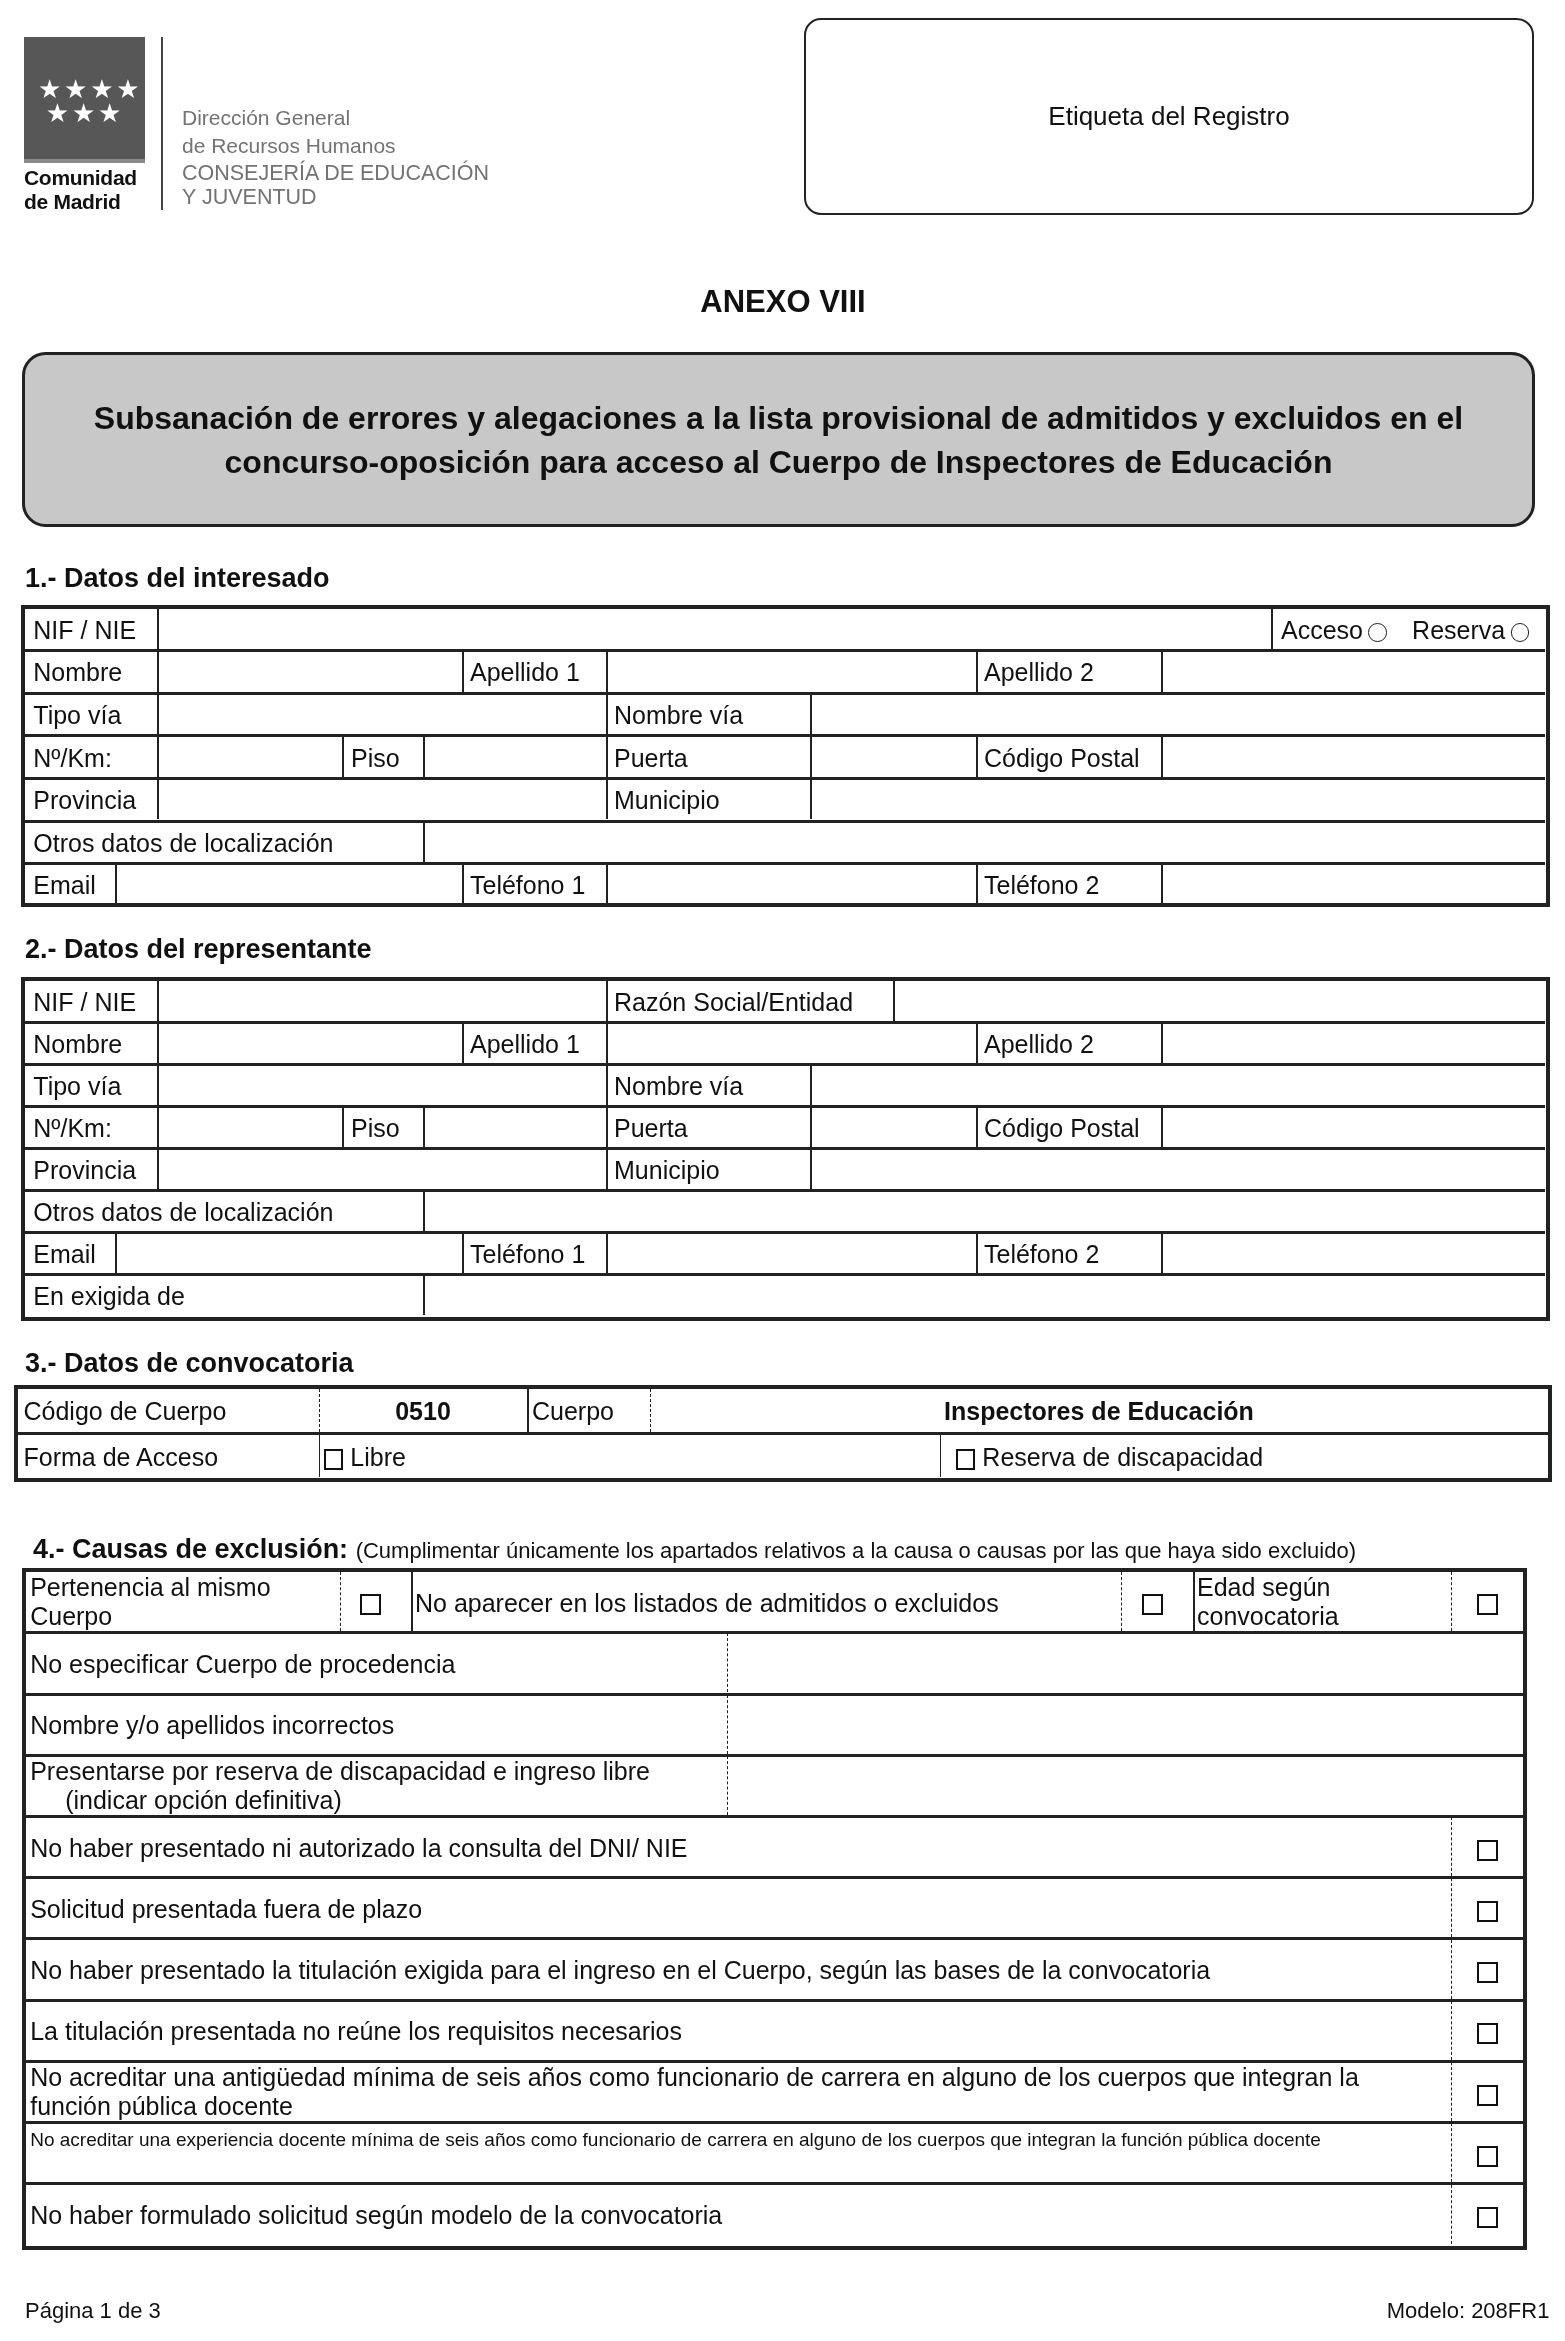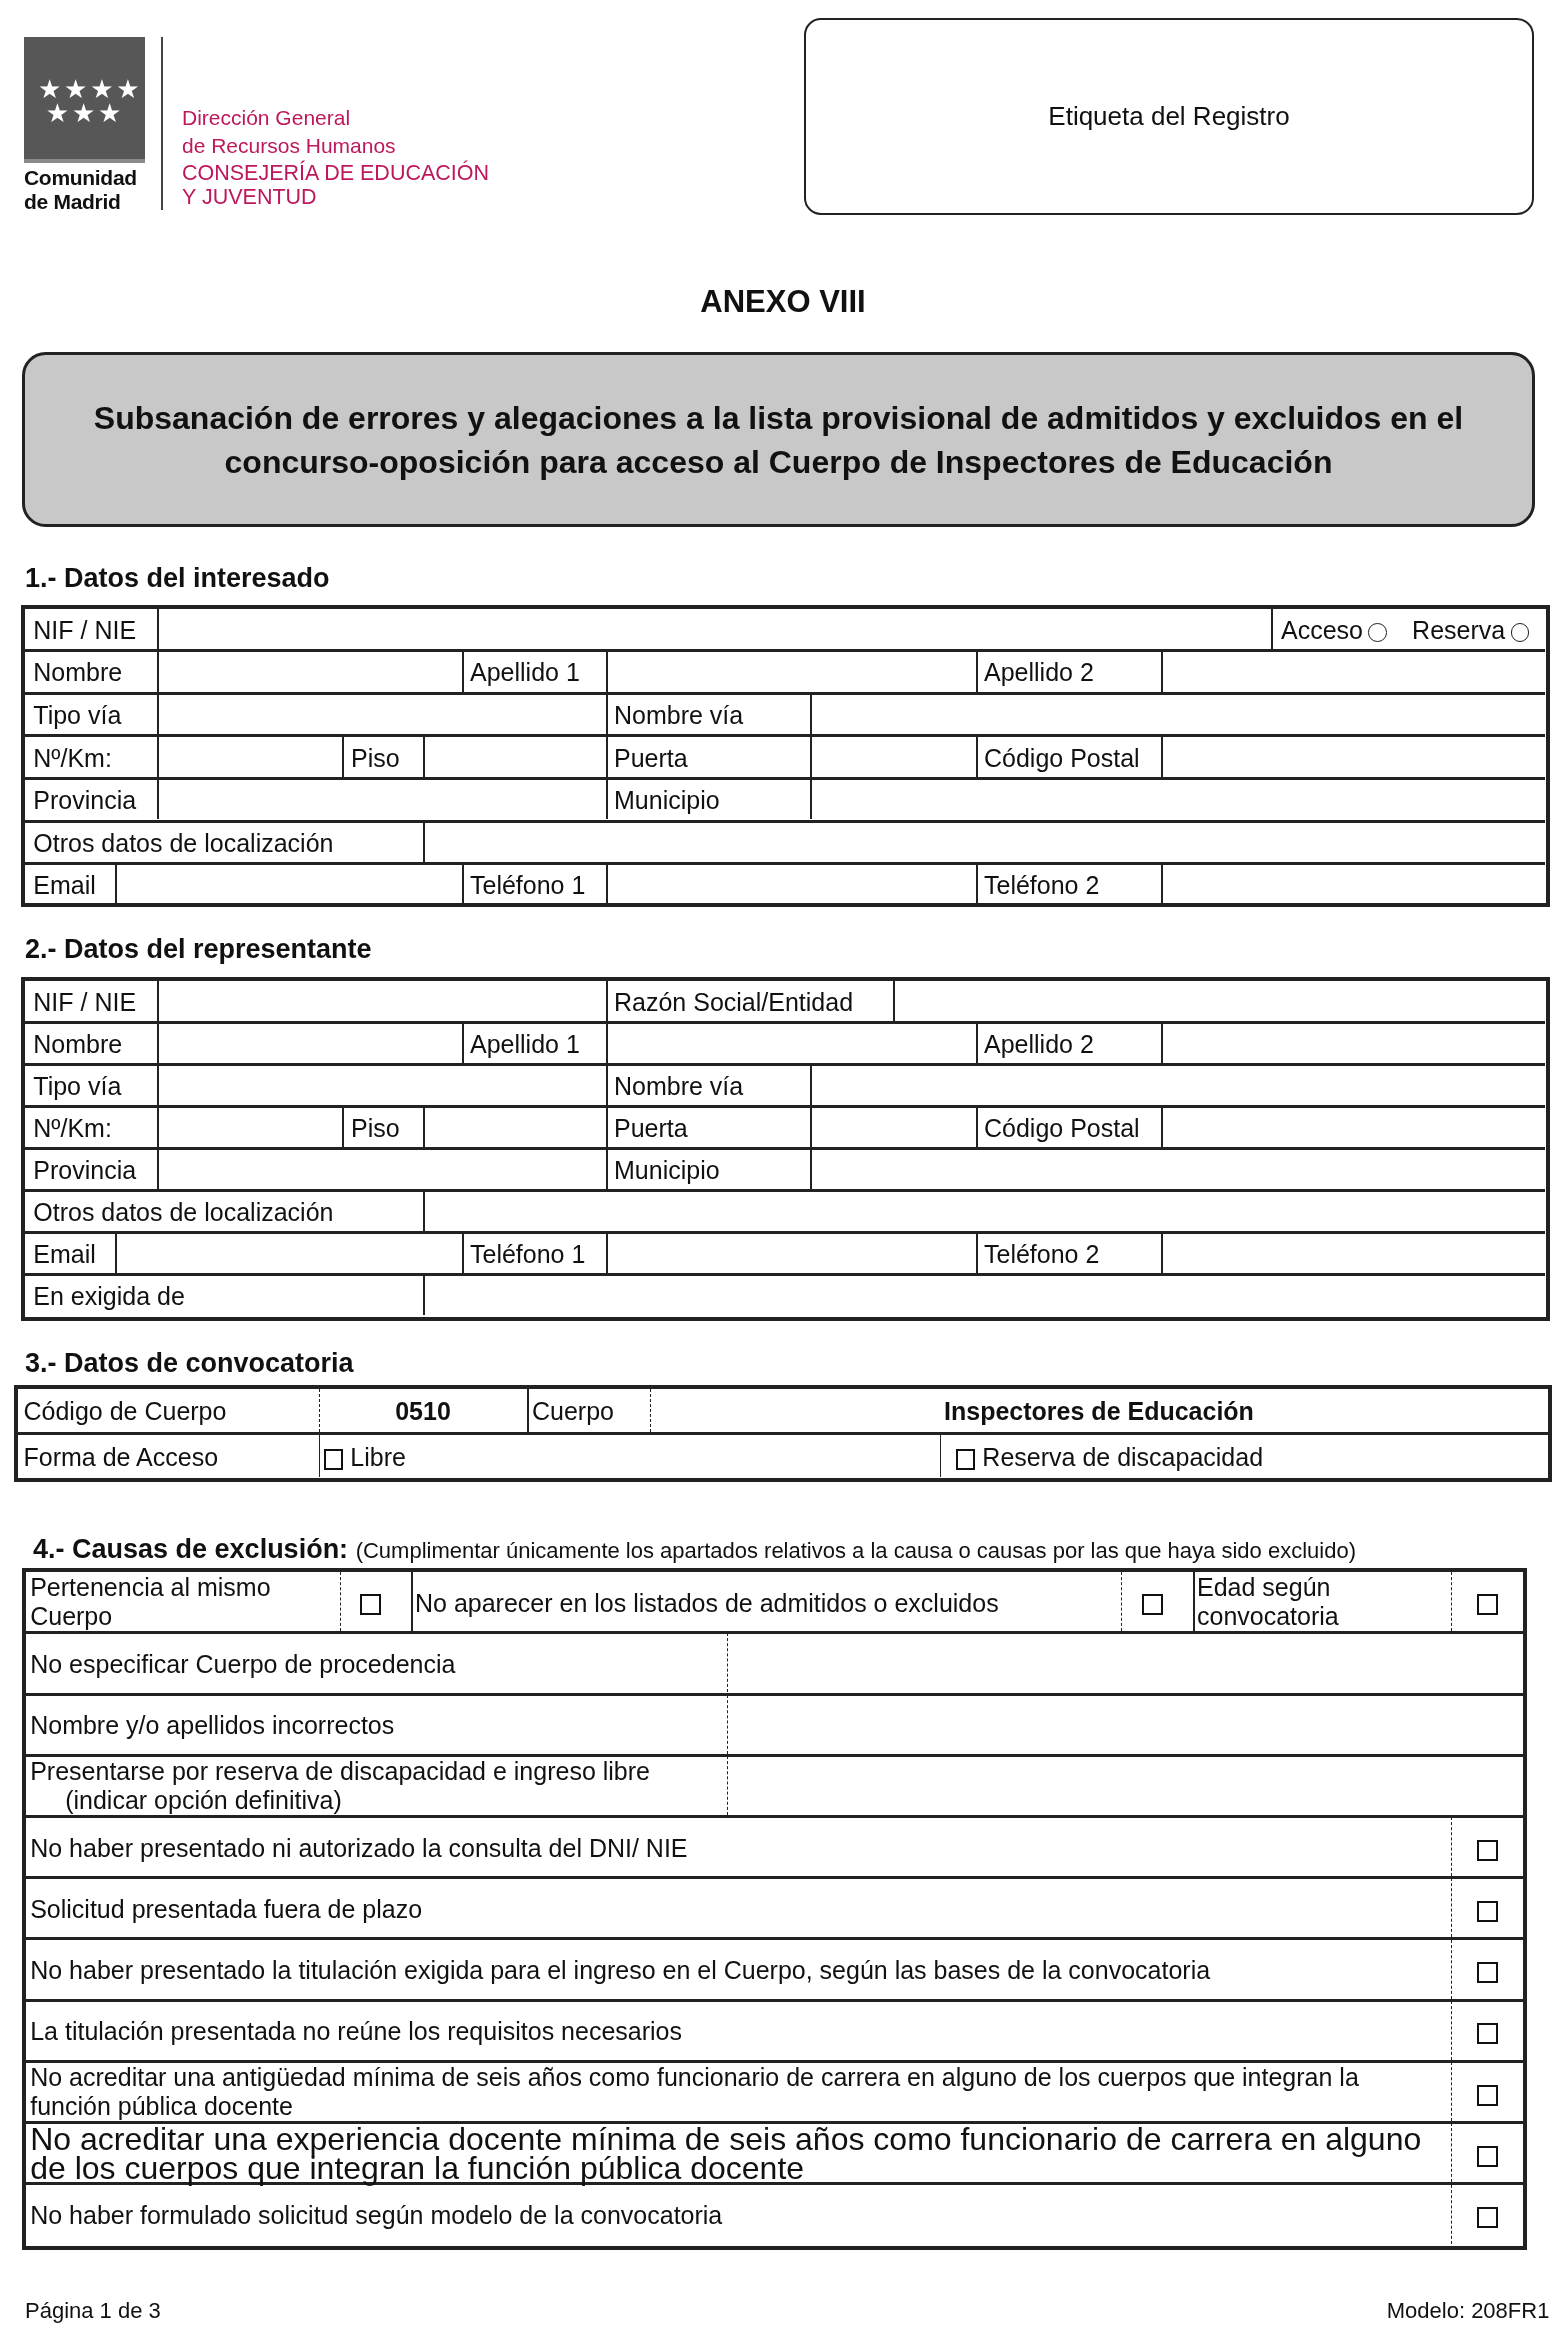--- a/index.html
+++ b/index.html
@@ -4,21 +4,21 @@
 <style>
   html,body{margin:0;padding:0;background:#fff;}
   body{width:1566px;height:2342px;position:relative;font-family:"Liberation Sans",sans-serif;color:#111;overflow:hidden;}
   .abs{position:absolute;}
   
   .logo-block{left:24px;top:37px;width:121px;height:125px;background:#575757;}
   .logo-underline{left:24px;top:159px;width:121px;height:4.2px;background:#8a8a8a;}
   .stars{left:38px;top:78px;width:94px;color:#fff;font-size:26px;line-height:23.6px;text-align:center;letter-spacing:2.8px;}
   .logo-name{left:24px;top:166px;font-weight:bold;font-size:21px;line-height:23.6px;letter-spacing:-0.3px;}
   .logo-divider{left:161px;top:37px;width:2.1px;height:173px;background:#444;}
-  .dept{left:182px;top:104px;font-size:21px;line-height:28px;color:#be185d;}
+  .dept{left:182px;top:104px;font-size:21px;line-height:28px;color:#737373;}
   .dept .caps{font-size:21.5px;line-height:24px;}
   .registro{left:804px;top:18px;width:730px;height:197px;border:2.1px solid #222;border-radius:17px;box-sizing:border-box;display:flex;align-items:center;justify-content:center;font-size:26px;}
   .anexo{left:0;top:284px;width:1566px;text-align:center;font-weight:bold;font-size:31px;}
   .title-box{left:22px;top:352px;width:1513px;height:175px;background:#c8c8c8;border:3.5px solid #222;border-radius:23.6px;box-sizing:border-box;display:flex;align-items:center;justify-content:center;text-align:center;font-weight:bold;font-size:32px;line-height:44px;padding:0 21px;}
   .sec-h{left:25px;font-weight:bold;font-size:27px;}
   .sec-h .note{font-weight:normal;font-size:22px;}
   .radio{display:inline-block;width:16.6px;height:16.6px;border:1.4px solid #222;border-radius:50%;vertical-align:middle;margin-left:5.5px;}
   .chk{display:inline-block;width:21px;height:21px;border:2.8px solid #111;box-sizing:border-box;vertical-align:middle;}
   .indent{padding-left:35px;display:inline-block;}
   .footer{top:2298px;font-size:22px;}
@@ -264,21 +264,21 @@
     <div class="abs" style="left: 1451px; top: 323px;"><span class="chk"></span></div>
     <div class="abs" style="left: 4.2px; top: 384px; width: 1407px; font-size: 25px; line-height: 29px;">No haber presentado la titulación exigida para el ingreso en el Cuerpo, según las bases de la convocatoria</div>
     <div class="abs" style="left: 1425px; top: 368px; height: 59px; border-left: 1.4px dashed rgb(34, 34, 34);"></div>
     <div class="abs" style="left: 1451px; top: 384px;"><span class="chk"></span></div>
     <div class="abs" style="left: 4.2px; top: 445px; width: 1407px; font-size: 25px; line-height: 29px;">La titulación presentada no reúne los requisitos necesarios</div>
     <div class="abs" style="left: 1425px; top: 429px; height: 59px; border-left: 1.4px dashed rgb(34, 34, 34);"></div>
     <div class="abs" style="left: 1451px; top: 445px;"><span class="chk"></span></div>
     <div class="abs" style="left: 4.2px; top: 491px; width: 1407px; font-size: 25px; line-height: 29px;">No acreditar una antigüedad mínima de seis años como funcionario de carrera en alguno de los cuerpos que integran la función pública docente</div>
     <div class="abs" style="left: 1425px; top: 490px; height: 59px; border-left: 1.4px dashed rgb(34, 34, 34);"></div>
     <div class="abs" style="left: 1451px; top: 507px;"><span class="chk"></span></div>
-    <div class="abs" style="left: 4.2px; top: 553px; width: 1407px; font-size: 32px; line-height: 29px;">No acreditar una experiencia docente mínima de seis años como funcionario de carrera en alguno de los cuerpos que integran la función pública docente</div>
+    <div class="abs" style="left: 4.2px; top: 553px; width: 1407px; font-size: 19px; line-height: 29px;">No acreditar una experiencia docente mínima de seis años como funcionario de carrera en alguno de los cuerpos que integran la función pública docente</div>
     <div class="abs" style="left: 1425px; top: 551px; height: 59px; border-left: 1.4px dashed rgb(34, 34, 34);"></div>
     <div class="abs" style="left: 1451px; top: 568px;"><span class="chk"></span></div>
     <div class="abs" style="left: 4.2px; top: 629px; width: 1407px; font-size: 25px; line-height: 29px;">No haber formulado solicitud según modelo de la convocatoria</div>
     <div class="abs" style="left: 1425px; top: 613px; height: 59px; border-left: 1.4px dashed rgb(34, 34, 34);"></div>
     <div class="abs" style="left: 1451px; top: 629px;"><span class="chk"></span></div>
   </div>
 
 <div class="abs footer" style="left:25px">Página 1 de 3</div>
 <div class="abs footer" style="right:16.6px">Modelo: 208FR1</div>
 

